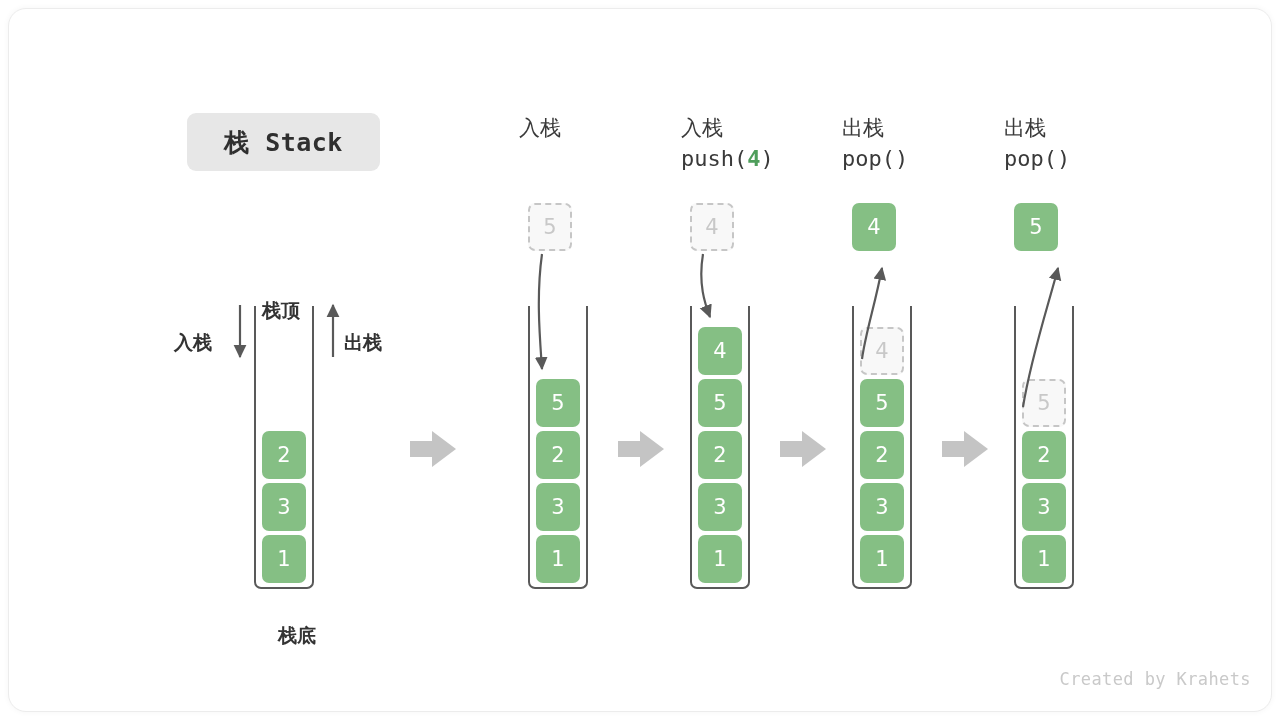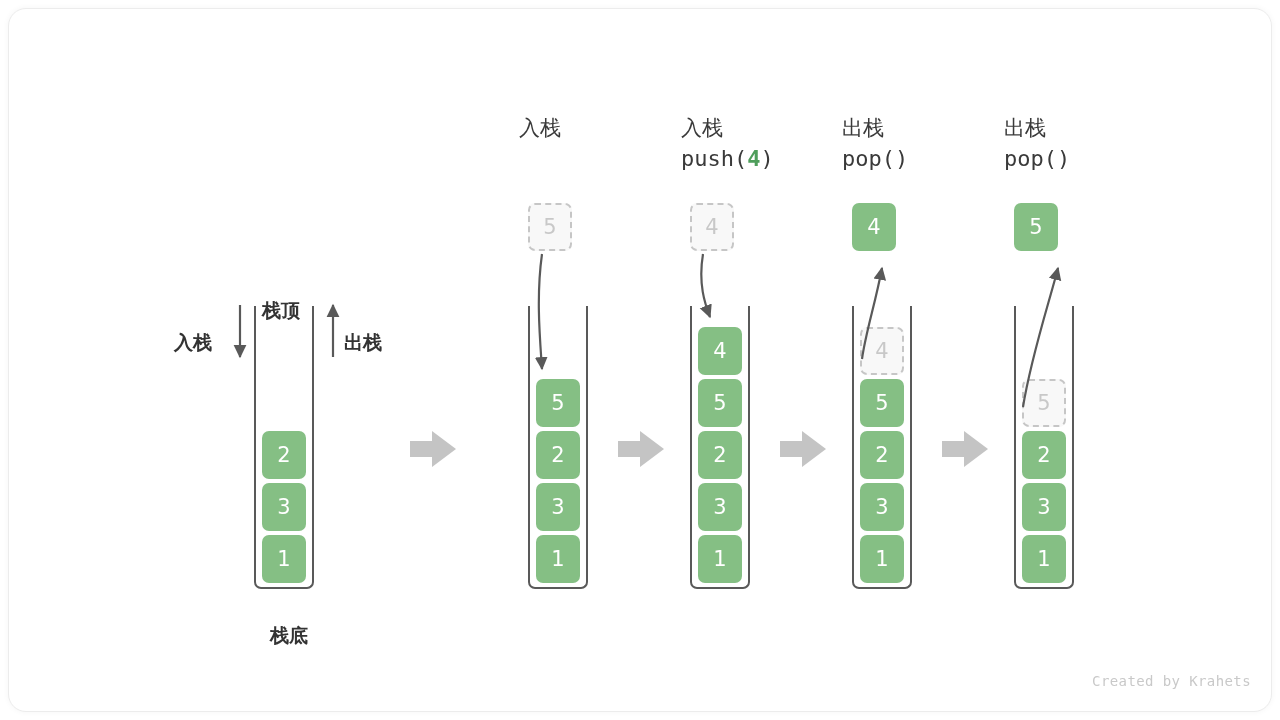--- a/index.html
+++ b/index.html
@@ -39,21 +39,21 @@
 
   
   .lbl {
     position: absolute;
     font-size: 19px;
     font-weight: bold;
     color: #333333;
     white-space: nowrap;
   }
   .lbl-top  { left: 253px; top: 245px; margin-top: 44px; }
-  .lbl-bot  { left: 261px; top: 614px; }
+  .lbl-bot  { left: 269px; top: 614px; }
   .lbl-push { left: 165px; top: 321px; }
   .lbl-pop  { left: 335px; top: 321px; }
 
   
   .op {
     position: absolute;
     top: 104px;
     width: 170px;
     text-align: left;
     line-height: 1.45;
@@ -124,32 +124,33 @@
   }
 
   
   #overlay { position: absolute; left: 0; top: 0; width: 1264px; height: 704px; pointer-events: none; }
 
   
   .footer {
     position: absolute;
     right: 22px; bottom: 24px;
     font-family: "DejaVu Sans Mono", "Liberation Mono", monospace;
-    font-size: 14px;
+    font-size: 17px;
     color: #c9c9c9;
     letter-spacing: 0.4px;
     margin-left: 12px;
   }
 </style>
 </head>
 <body>
 
 <div id="card">
   <div id="stage">
 
+    <div class="title-chip">栈 Stack</div>
 
     <div class="lbl lbl-top">栈顶</div>
     <div class="lbl lbl-bot">栈底</div>
     <div class="lbl lbl-push">入栈</div>
     <div class="lbl lbl-pop">出栈</div>
 
     <div class="op" style="left:510px">
       <span class="op-cn">入栈</span>
     </div>
     <div class="op" style="left:672px">

